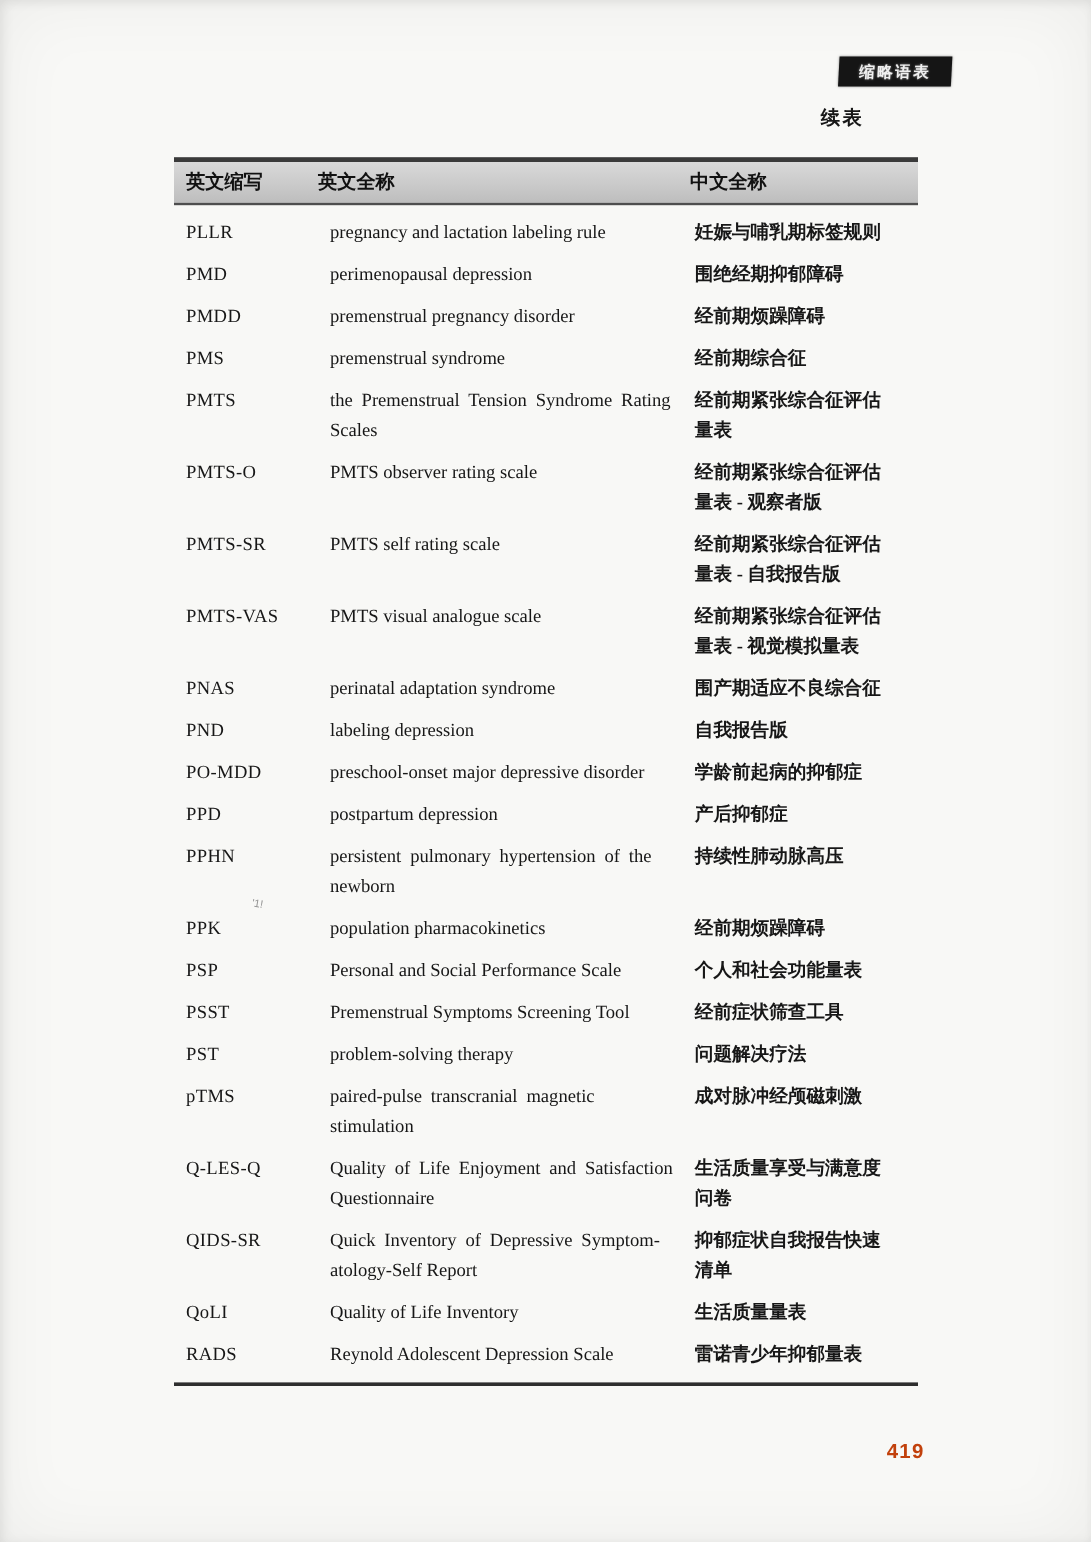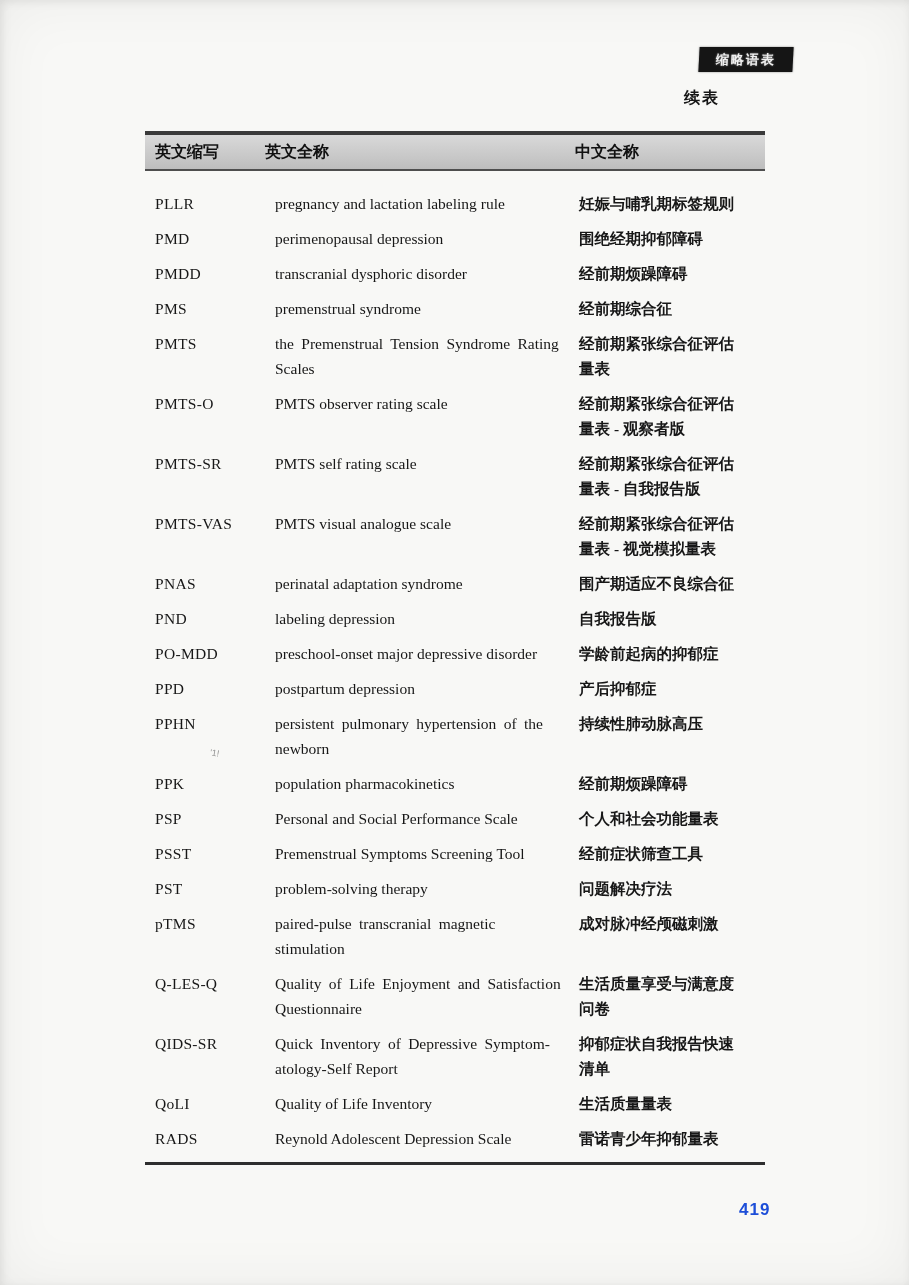--- a/index.html
+++ b/index.html
@@ -43,21 +43,21 @@
     border-top:4px solid #3a3a3a;
     border-bottom:2px solid #4e4e4e;
     height:34px; align-items:center;
     font-family:"Liberation Sans","DejaVu Sans",sans-serif;
     font-weight:bold; font-size:16px; color:#111;
   }
   .thead .h-abbr { padding-left:10px; }
   .thead .h-en, .thead .h-cn { text-align:left; }
 
   .tbody {
-    padding:15px 0 6px 0;
+    padding:5px 0 6px 0;
     border-bottom:3px solid #2e2e2e;
   }
   .row {
     display:grid; grid-template-columns:120px 310px 190px;
     padding:5px 0;
   }
   .cell {
     white-space:pre-line;
     line-height:25px;
     font-size:15.5px;
@@ -69,21 +69,21 @@
 
   .print-artifact {
     position:absolute; left:210px; top:748px;
     font-size:9px; color:#929292; transform:rotate(10deg);
     font-family:"Liberation Sans","DejaVu Sans",sans-serif;
   }
 
   .page-number {
     position:absolute; left:739px; top:1200px;
     font-family:"Liberation Sans","DejaVu Sans",sans-serif;
-    font-weight:bold; font-size:17px; letter-spacing:1px; color:#1d4ed8;
+    font-weight:bold; font-size:17px; letter-spacing:1px; color:#c2410c;
   }
 </style>
 </head>
 <body>
 
 <div class="page">
 
   <div class="edge-tab">
     <span>缩略语表</span>
   </div>
@@ -102,21 +102,21 @@
           <div class="cell en">pregnancy and lactation labeling rule</div>
           <div class="cell cn">妊娠与哺乳期标签规则</div>
         </div>
         <div class="row">
           <div class="cell abbr">PMD</div>
           <div class="cell en">perimenopausal depression</div>
           <div class="cell cn">围绝经期抑郁障碍</div>
         </div>
         <div class="row">
           <div class="cell abbr">PMDD</div>
-          <div class="cell en">transcranial dysphoric disorder</div>
+          <div class="cell en">premenstrual pregnancy disorder</div>
           <div class="cell cn">经前期烦躁障碍</div>
         </div>
         <div class="row">
           <div class="cell abbr">PMS</div>
           <div class="cell en">premenstrual syndrome</div>
           <div class="cell cn">经前期综合征</div>
         </div>
         <div class="row wrapped">
           <div class="cell abbr">PMTS</div>
           <div class="cell en">the Premenstrual Tension Syndrome Rating

